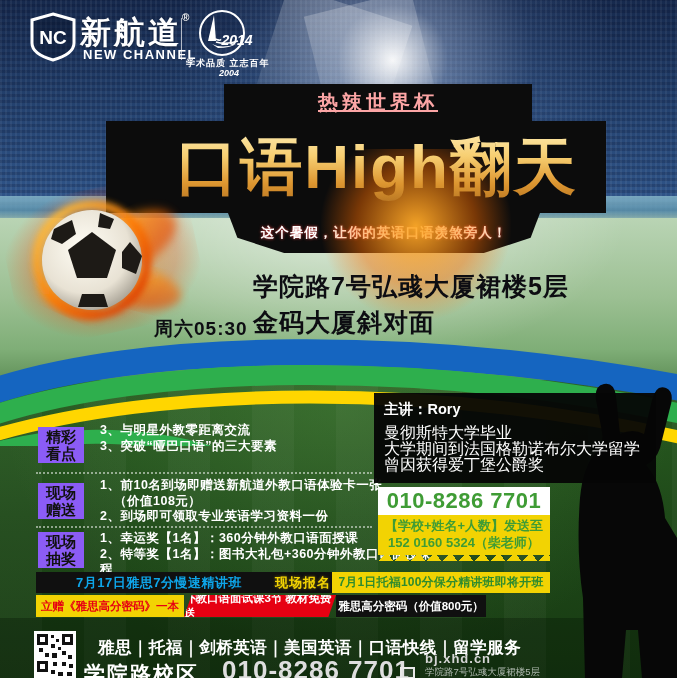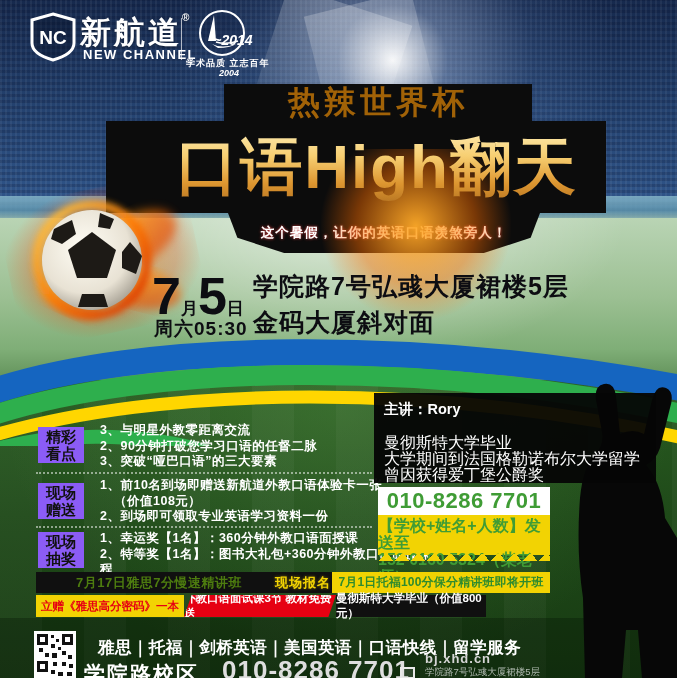--- a/index.html
+++ b/index.html
@@ -41,21 +41,21 @@
   .brand-reg{font-size:10px;vertical-align:top;}
   .brand-en{left:83px;top:47px;z-index:6;color:#fff;font-size:13px;font-weight:bold;letter-spacing:1.5px;}
   .logo-divider{left:181px;top:18px;width:1px;height:42px;background:rgba(255,255,255,.65);z-index:6;}
   .badge-years-top{left:207px;top:22px;width:44px;z-index:7;color:#fff;font-size:9px;font-weight:bold;font-style:italic;text-align:center;margin-top:46px;}
   .badge-years-bot{left:211px;top:32px;width:44px;z-index:7;color:#fff;font-size:14px;font-weight:bold;font-style:italic;text-align:center;}
   .badge-slogan{left:186px;top:57px;z-index:6;color:#fff;font-size:9px;font-weight:bold;letter-spacing:1px;}
 
   
   .kicker-band{left:224px;top:84px;width:308px;height:37px;background:#0c0c0c;z-index:5;
     display:flex;align-items:center;justify-content:center;}
-  .kicker-text{color:#a16207;font-size:32px;font-weight:bold;letter-spacing:4px;}
+  .kicker-text{color:#fca5a5;font-size:20px;font-weight:bold;letter-spacing:4px;text-decoration:underline;}
   .main-band{left:106px;top:121px;width:500px;height:92px;background:#0c0c0c;z-index:6;overflow:visible;}
   .main-glow{position:absolute;left:215px;top:28px;width:190px;height:170px;z-index:1;pointer-events:none;
     background:radial-gradient(circle at 50% 45%, rgba(255,170,40,.95), rgba(255,110,0,.45) 45%, transparent 72%);}
   .main-title{position:absolute;left:0;top:0;width:100%;height:100%;z-index:2;
     display:flex;align-items:center;justify-content:center;
     font-size:62px;font-weight:bold;letter-spacing:2px;
     background:linear-gradient(180deg,#fff3c4 0%, #f7cf72 38%, #dd9630 68%, #a5661c 100%);
     -webkit-background-clip:text;background-clip:text;color:transparent;padding-left:42px;}
   .subtitle-band{left:228px;top:213px;width:312px;height:40px;background:#0c0c0c;z-index:5;
     clip-path:polygon(0 0,100% 0,97% 62%,82% 100%,18% 100%,3% 62%);
@@ -71,42 +71,42 @@
   
   .date-block{left:152px;top:266px;z-index:6;color:#0d0d12;font-weight:bold;white-space:nowrap;}
   .date-num{font-size:52px;}
   .date-unit{font-size:17px;}
   .weekday{left:154px;top:316px;z-index:6;color:#0d0d12;font-size:19px;font-weight:bold;letter-spacing:1px;}
   .addr{left:253px;top:268px;z-index:6;color:#0d0d12;font-size:25px;font-weight:bold;line-height:36px;letter-spacing:1px;}
 
   
   .speaker-card{left:374px;top:393px;width:282px;height:90px;background:rgba(5,5,5,.95);z-index:7;
     padding:7px 10px;color:#fff;}
-  .speaker-heading{font-size:14.5px;font-weight:bold;margin-bottom:16px;}
+  .speaker-heading{font-size:14.5px;font-weight:bold;margin-bottom:6px;}
   .speaker-line{font-size:16px;line-height:16px;}
 
   
   .sec-label{width:46px;background:#8b5cf6;color:#111;font-size:15px;font-weight:bold;z-index:6;
     text-align:center;line-height:17px;padding:1px 2px;}
   .sec-items{width:335px;z-index:6;color:#fff;font-size:12.5px;font-weight:bold;line-height:15.5px;letter-spacing:.5px;}
   .sec-indent{padding-left:14px;}
   .dot-sep{width:336px;height:0;border-top:2px dotted rgba(255,255,255,.5);z-index:6;}
 
   
   .phone-box{left:378px;top:487px;width:172px;height:28px;background:#fff;z-index:6;
     display:flex;align-items:center;justify-content:center;
     color:#3f9c35;font-size:22px;font-weight:bold;letter-spacing:.5px;}
   .sms-box{left:378px;top:515px;width:172px;height:40px;background:#f2d303;z-index:6;
-    color:#3f9c35;font-size:16px;font-weight:bold;line-height:17px;padding-top:2px;}
+    color:#3f9c35;font-size:13px;font-weight:bold;text-align:center;line-height:17px;padding-top:2px;}
   .zigzag{left:378px;top:553px;width:172px;height:8px;z-index:6;
     background:conic-gradient(from 135deg at 50% 0%, #f2d303 0 90deg, transparent 0) 0 0/16px 8px repeat-x;}
 
   
   .strip{z-index:6;display:flex;align-items:center;font-weight:bold;}
-  .r1-black{left:36px;top:572px;width:296px;height:21px;background:#101010;color:#4d7c0f;font-size:13px;padding-left:40px;letter-spacing:.5px;}
+  .r1-black{left:36px;top:572px;width:296px;height:21px;background:#101010;color:#0ea5e9;font-size:13px;padding-left:40px;letter-spacing:.5px;}
   .r1-badge{left:250px;top:572px;height:21px;z-index:7;display:flex;align-items:center;color:#f2d303;font-size:13px;font-weight:bold;letter-spacing:1px;text-shadow:0 0 3px rgba(242,211,3,.5);padding-left:25px;}
   .r1-yellow{left:332px;top:572px;width:218px;height:21px;background:#f2d303;color:#2e8b2e;font-size:12px;justify-content:center;letter-spacing:.2px;}
   .r2-yellow{left:36px;top:595px;width:148px;height:22px;background:#f2d303;color:#e60012;font-size:11.5px;justify-content:center;}
   .r2-red{left:184px;top:595px;width:152px;height:22px;background:#e60012;color:#fff;font-size:11.5px;justify-content:center;
     clip-path:polygon(5% 0,100% 0,95% 100%,0 100%);}
   .r2-black{left:336px;top:595px;width:150px;height:22px;background:#101010;color:#fff;font-size:11.5px;justify-content:center;letter-spacing:0;}
 
   
   .qr{left:34px;top:631px;z-index:7;}
   .footer-services{left:84px;top:637px;z-index:7;color:#fff;font-size:16.5px;font-weight:bold;letter-spacing:.5px;margin-left:14px;}
@@ -190,40 +190,36 @@
     <ellipse cx="56" cy="118" rx="34" ry="14" transform="rotate(24 56 118)" fill="url(#fireG)" opacity=".5" filter="url(#blur5)"></ellipse>
     <circle cx="78" cy="78" r="55" stroke="url(#fireG)" stroke-width="9" fill="none" opacity=".9" filter="url(#blur3)"></circle>
     <circle cx="78" cy="78" r="50" fill="url(#ballG)"></circle>
     <polygon points="78,50 102,68 93,96 63,96 54,68" fill="#1d1a16"></polygon>
     <polygon points="40,47 58,38 62,52 48,62 37,57" fill="#1d1a16"></polygon>
     <polygon points="116,60 128,74 122,92 108,86 108,70" fill="#1d1a16"></polygon>
     <polygon points="68,112 90,112 94,125 64,125" fill="#1d1a16"></polygon>
     <polygon points="86,31 100,37 96,47 84,45" fill="#1d1a16"></polygon>
   </svg>
 
-  <div class="abs date-block">
-    <span class="date-num">7</span><span class="date-unit">月</span><span class="date-num">5</span><span class="date-unit">日</span>
-  </div>
   <div class="abs weekday">周六05:30</div>
   <div class="abs addr">
     <div>学院路7号弘彧大厦裙楼5层</div>
     <div>金码大厦斜对面</div>
   </div>
 
   <div class="abs speaker-card">
     <div class="speaker-heading">主讲：Rory</div>
     <div class="speaker-line">曼彻斯特大学毕业</div>
     <div class="speaker-line">大学期间到法国格勒诺布尔大学留学</div>
     <div class="speaker-line">曾因获得爱丁堡公爵奖</div>
   </div>
 
   <div class="abs sec-label" style="left:38px;top:427px;">精彩看点</div>
   <div class="abs sec-items" style="left:100px;top:423px;">
     <div>3、与明星外教零距离交流</div>
-    <div>2、90分钟打破您学习口语的任督二脉</div>
     <div>3、突破“哑巴口语”的三大要素</div>
   </div>
   <div class="abs dot-sep" style="left:36px;top:472px;"></div>
 
   <div class="abs sec-label" style="left:38px;top:483px;">现场赠送</div>
   <div class="abs sec-items" style="left:100px;top:478px;">
     <div>1、前10名到场即赠送新航道外教口语体验卡一张</div>
     <div class="sec-indent">（价值108元）</div>
     <div>2、到场即可领取专业英语学习资料一份</div>
   </div>
@@ -240,21 +236,21 @@
     <div>【学校+姓名+人数】发送至</div>
     <div>152 0160 5324（柴老师）</div>
   </div>
   <div class="abs zigzag"></div>
 
   <div class="abs strip r1-black">7月17日雅思7分慢速精讲班</div>
   <div class="abs r1-badge">现场报名</div>
   <div class="abs strip r1-yellow">7月1日托福100分保分精讲班即将开班</div>
   <div class="abs strip r2-yellow">立赠《雅思高分密码》一本</div>
   <div class="abs strip r2-red">外教口语面试课3节 教材免费送</div>
-  <div class="abs strip r2-black">曼彻斯特大学毕业（价值800元）</div>
+  <div class="abs strip r2-black">雅思高分密码（价值800元）</div>
 
   <svg class="abs qr" width="42" height="47" viewBox="0 0 42 47">
     <rect x="0" y="0" width="42" height="47" fill="#fff"></rect>
     <rect x="3" y="3" width="11" height="11" fill="#111"></rect>
       <rect x="6" y="6" width="5" height="5" fill="#fff"></rect>
     <rect x="28" y="3" width="11" height="11" fill="#111"></rect>
       <rect x="31" y="6" width="5" height="5" fill="#fff"></rect>
     <rect x="3" y="30" width="11" height="11" fill="#111"></rect>
       <rect x="6" y="33" width="5" height="5" fill="#fff"></rect>
     <rect x="17" y="4" width="3" height="3" fill="#111"></rect>

